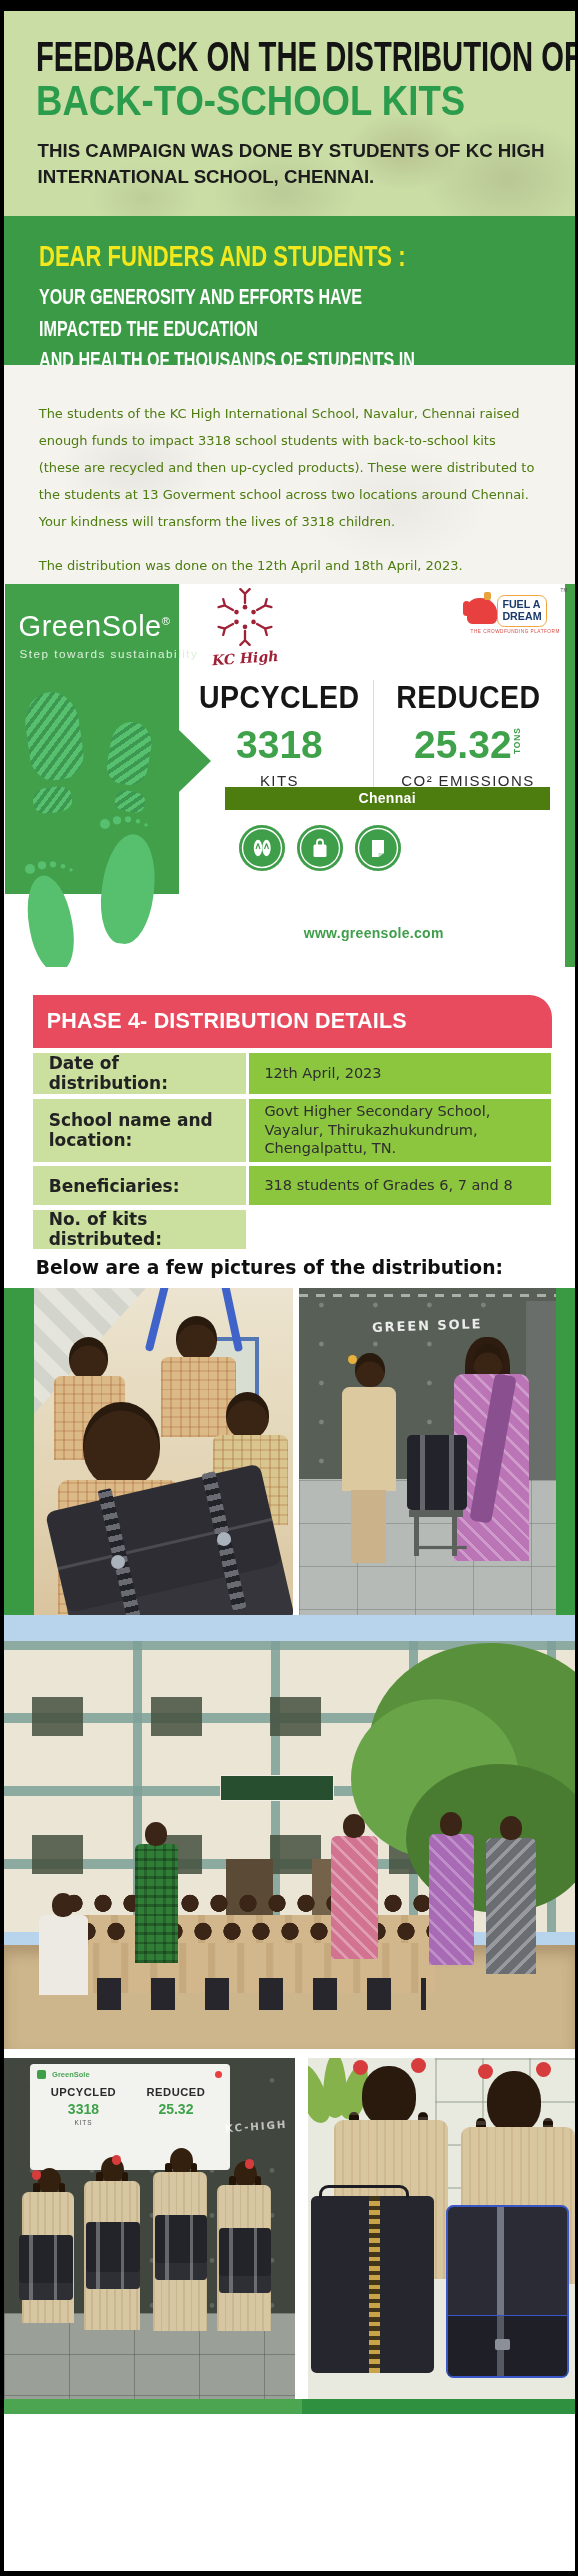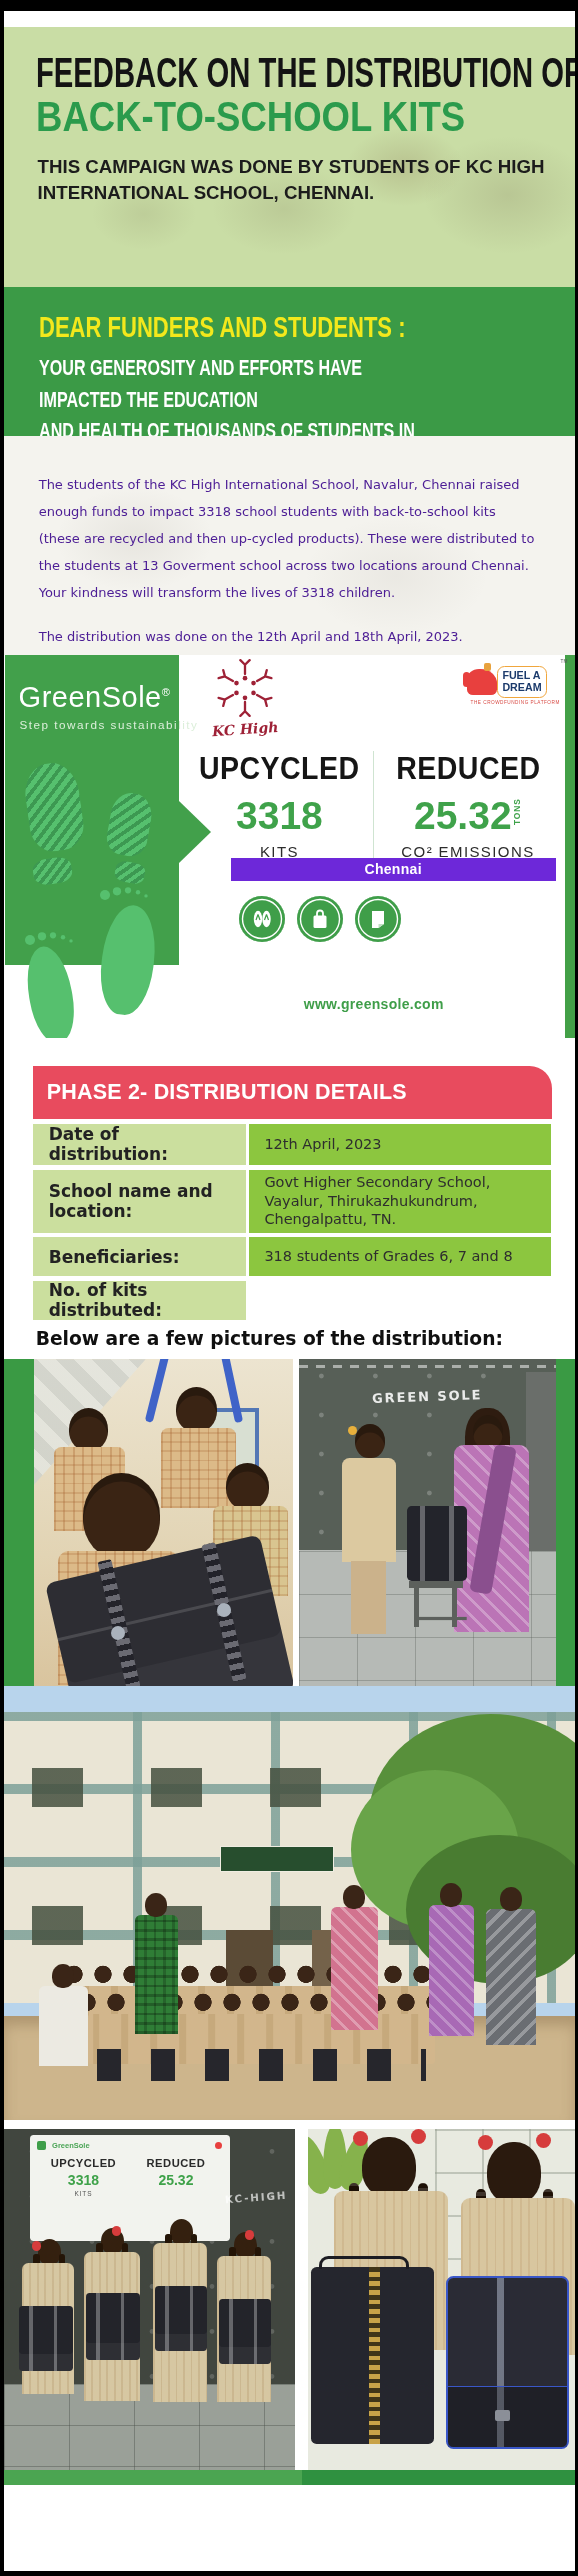--- a/index.html
+++ b/index.html
@@ -1,20 +1,20 @@
 <!DOCTYPE html>
 <html style="font-size:15px"><head>
 <meta charset="utf-8">
 <style>
   html,body{margin:0;padding:0;background:#222;}
   .frame{width:578px;height:2576px;background:#000;box-sizing:border-box;padding:11.2px 3.7px 4.7px;margin:0 auto;}
   .inner{width:571px;height:2560px;background:#fff;position:relative;overflow:hidden;font-family:"Liberation Sans",sans-serif;}
 
   
-  .header{height:260px;background:#c9dda5;position:relative;overflow:hidden;margin-top:16px;}
+  .header{height:205px;background:#c9dda5;position:relative;overflow:hidden;}
   .header::after{content:"";position:absolute;inset:0;pointer-events:none;background:
     radial-gradient(84px 56px at 401px 140px, rgba(120,90,60,.20), transparent 70%),
     radial-gradient(121px 84px at 504px 168px, rgba(100,80,60,.16), transparent 70%),
     radial-gradient(103px 65px at 280px 182px, rgba(90,70,50,.12), transparent 70%),
     radial-gradient(75px 51px at 140px 187px, rgba(90,70,50,.10), transparent 70%);}
   .h-pad{padding:22.4px 0 0 32px;position:relative;z-index:1;}
   .cond{display:inline-block;transform-origin:left top;white-space:nowrap;}
   .t1{font-weight:700;font-size:43px;line-height:1.04;color:#141414;transform:scaleX(.68);}
   .t2{font-weight:700;font-size:43px;line-height:1.04;color:#2b9b4c;transform:scaleX(.85);}
   .subtitle{margin:15px 0 0 1.9px;font-weight:700;font-size:18.7px;line-height:1.4;color:#1c1c1c;white-space:pre-line;}
@@ -22,21 +22,21 @@
   
   .banner{height:149px;background:#3b9a46;box-sizing:border-box;padding:24px 1px 0 35px;}
   .b1{font-weight:700;font-size:29px;color:#f3e81c;transform:scaleX(.76);}
   .b2{font-weight:700;font-size:22.4px;line-height:1.42;color:#ffffff;transform:scaleX(.72);white-space:pre-line;margin-top:7.5px;}
 
   
   .intro{height:219px;background:#f4f3ee;box-sizing:border-box;padding:35px 0 0 35px;position:relative;overflow:hidden;}
   .intro::before{content:"";position:absolute;inset:0;background:
     radial-gradient(112px 75px at 131px 103px, rgba(120,110,95,.10), transparent 70%),
     radial-gradient(131px 84px at 392px 140px, rgba(120,110,95,.08), transparent 70%);}
-  .ip{position:relative;font-family:"DejaVu Sans",sans-serif;font-size:13px;line-height:27px;color:#4c1d95;white-space:pre-line;}
+  .ip{position:relative;font-family:"DejaVu Sans",sans-serif;font-size:13px;line-height:27px;color:#4d7c0f;white-space:pre-line;}
   .ip2{margin-top:17px;}
 
   
   .card{height:383px;background:#fff;position:relative;overflow:hidden;}
   .panel{position:absolute;left:0.9px;top:0;width:174px;height:310px;background:#42a04b;}
   .panel-arrow{position:absolute;left:175px;top:146px;width:0;height:0;border-left:32px solid #42a04b;border-top:31px solid transparent;border-bottom:31px solid transparent;}
   .gs-brand{position:absolute;left:14px;top:26px;color:#fff;font-size:29px;letter-spacing:0.5px;white-space:nowrap;}
   .gs-brand sup{font-size:11.2px;}
   .gs-tag{position:absolute;left:15px;top:63px;color:#dcefda;font-size:11.7px;letter-spacing:1.5px;white-space:nowrap;}
   .shoe,.heel,.foot,.toes{position:absolute;background:#56c06e;}
@@ -57,21 +57,21 @@
   .fad-tm{position:absolute;right:-3.7px;top:-7.5px;font-size:4.7px;color:#555;}
   .fad-sub{margin-top:2.8px;text-align:center;font-size:4.7px;letter-spacing:0.5px;color:#d84b45;white-space:nowrap;}
   .stats{position:absolute;left:182px;top:96px;width:376px;display:flex;}
   .stat{flex:1;text-align:center;}
   .stat + .stat{border-left:1.9px solid #cfe4d1;}
   .stat-label{font-weight:700;font-size:31px;color:#161616;letter-spacing:0.5px;display:inline-block;transform:scaleX(.92);transform-origin:center;}
   .stat-value{margin-top:8.4px;font-weight:700;font-size:39px;color:#3fa24a;line-height:1;}
   .vwrap{display:inline-flex;align-items:flex-start;}
   .tons{writing-mode:vertical-rl;transform:rotate(180deg);font-weight:700;font-size:8.4px;letter-spacing:0.9px;color:#3fa24a;margin-left:1.9px;height:32px;}
   .stat-unit{margin-top:8.4px;font-size:15px;color:#2c2c2c;letter-spacing:1.4px;}
-  .loc-bar{position:absolute;left:227px;top:203px;width:325px;height:23px;background:#6d28d9;color:#fff;font-weight:700;font-size:14px;line-height:23px;text-align:center;letter-spacing:0.3px;}
+  .loc-bar{position:absolute;left:221px;top:203px;width:325px;height:23px;background:#4d7c0f;color:#fff;font-weight:700;font-size:14px;line-height:23px;text-align:center;letter-spacing:0.3px;}
   .icons{position:absolute;left:235px;top:241px;display:flex;gap:12px;}
   .icirc{width:46px;height:46px;border-radius:50%;background:#3f9e49;box-shadow:inset 0 0 0 2.8px #3f9e49, inset 0 0 0 4.2px #fff;display:flex;align-items:center;justify-content:center;}
   .web{position:absolute;left:182px;top:341px;width:376px;text-align:center;font-weight:700;font-size:14px;color:#3f9e49;letter-spacing:0.3px;cursor:pointer;}
 
   
   .table-zone{height:286px;background:#fff;box-sizing:border-box;padding-top:28px;}
   .dtable{margin-left:29px;width:519px;}
   .thead{height:53px;background:#e84b5e;border-radius:0 22.4px 0 0;color:#fff;font-weight:700;font-size:21.5px;line-height:53px;padding-left:14px;letter-spacing:0.2px;box-sizing:border-box;}
   .rows{display:grid;grid-template-columns:213px 302px;grid-template-rows:41px 63px 39px 39px;gap:4.7px 3.7px;margin-top:4.7px;}
   .cell{display:flex;align-items:center;box-sizing:border-box;font-family:"DejaVu Sans",sans-serif;}
@@ -309,21 +309,21 @@
               <path d="M12.5 21 l5.5 -4 h-5.5 z" fill="#bfe0c2"></path>
             </svg>
         </div>
       </div>
 
       <div class="web">www.greensole.com</div>
     </div>
 
     <div class="table-zone">
       <div class="dtable">
-        <div class="thead">PHASE 2- DISTRIBUTION DETAILS</div>
+        <div class="thead">PHASE 4- DISTRIBUTION DETAILS</div>
         <div class="rows">
           <div class="cell lab">Date of distribution:</div>
           <div class="cell val">12th April, 2023</div>
           <div class="cell lab">School name and location:</div>
           <div class="cell val">Govt Higher Secondary School, Vayalur, Thirukazhukundrum, Chengalpattu, TN.</div>
           <div class="cell lab">Beneficiaries:</div>
           <div class="cell val">318 students of Grades 6, 7 and 8</div>
           <div class="cell lab">No. of kits distributed:</div>
         </div>
       </div>

